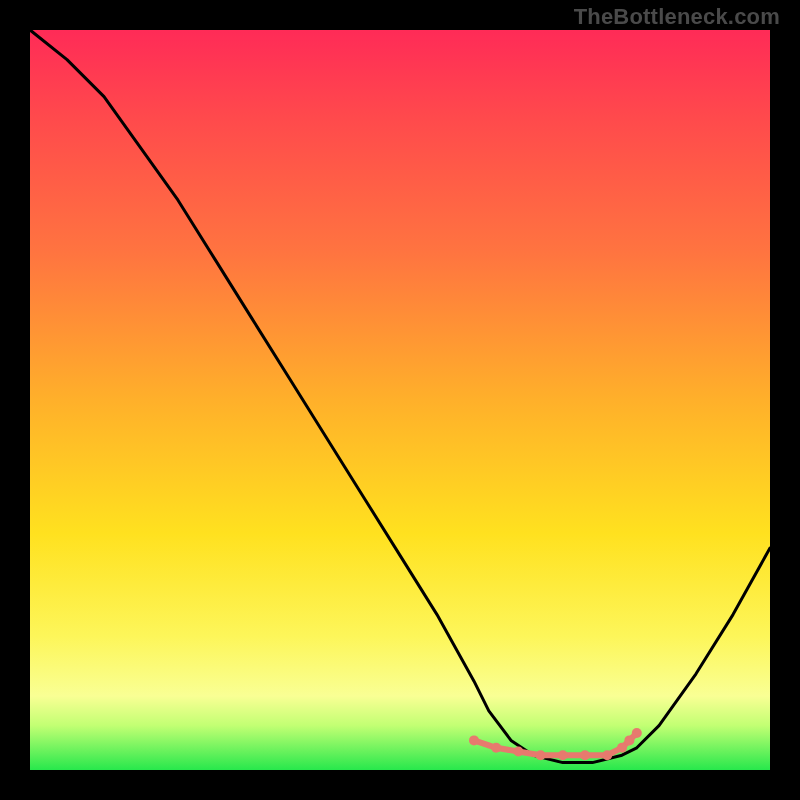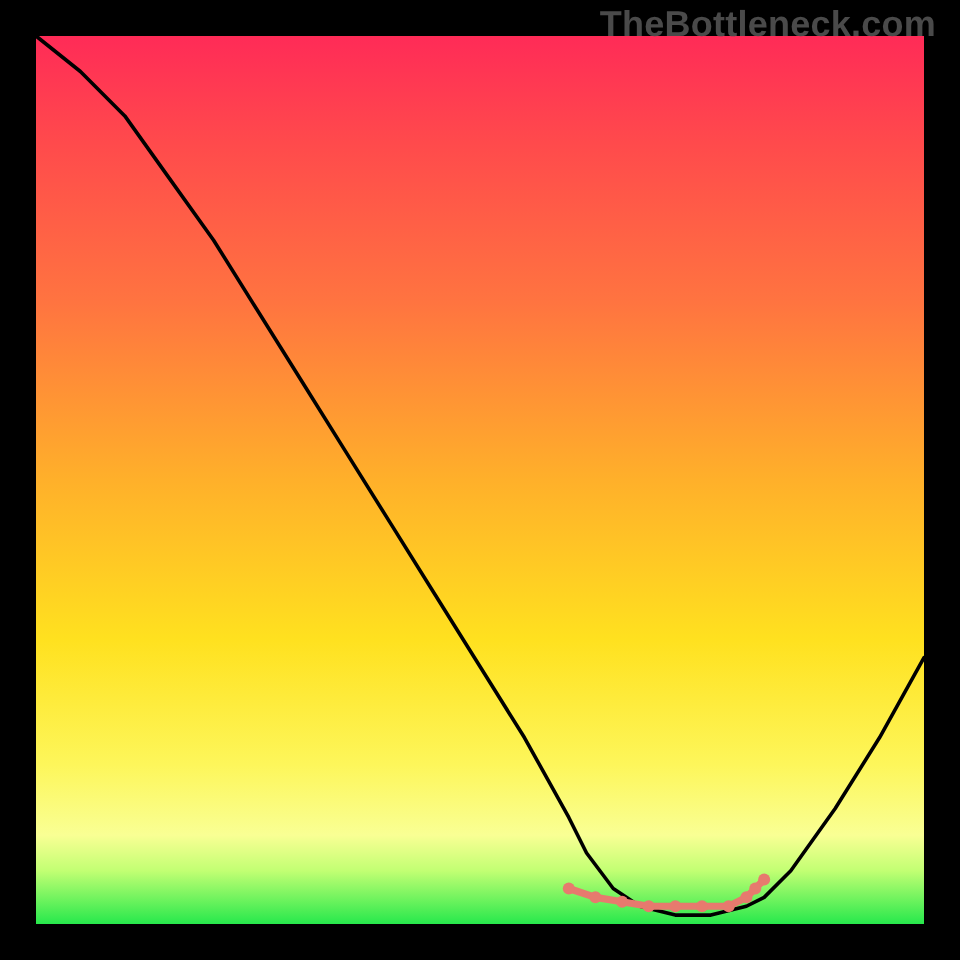--- a/index.html
+++ b/index.html
@@ -15,21 +15,21 @@
     position: relative;
     width: 800px;
     height: 800px;
     background: #000;
   }
   .watermark {
     position: absolute;
     top: 4px;
     right: 20px;
     color: #4a4a4a;
-    font-size: 30px;
+    font-size: 22px;
     font-weight: bold;
     letter-spacing: 0.2px;
     z-index: 10;
   }
   .plot {
     position: absolute;
     left: 30px;
     top: 30px;
     width: 740px;
     height: 740px;

